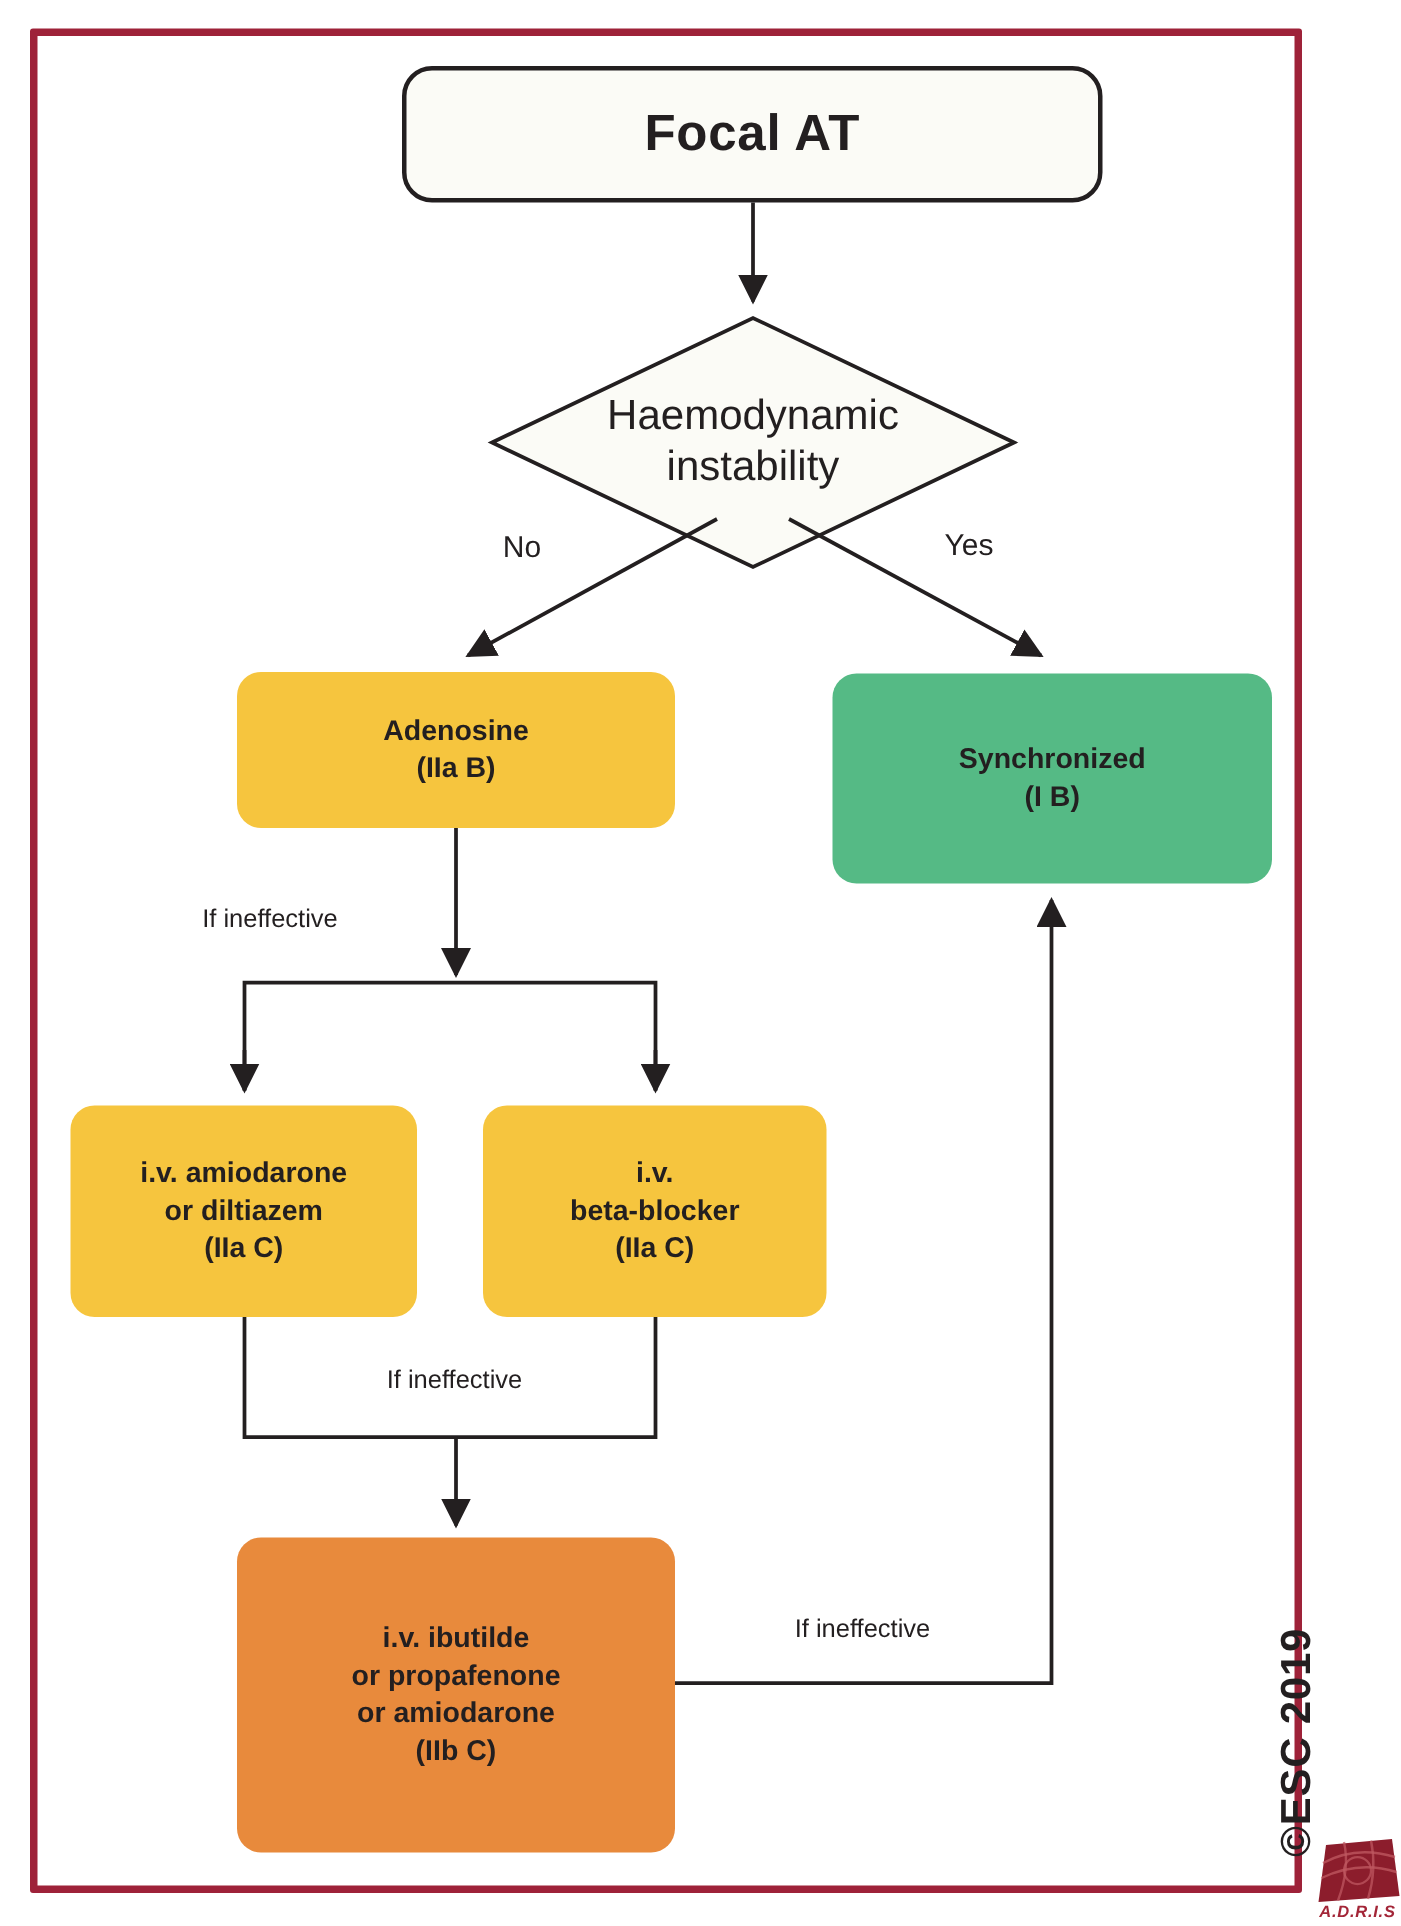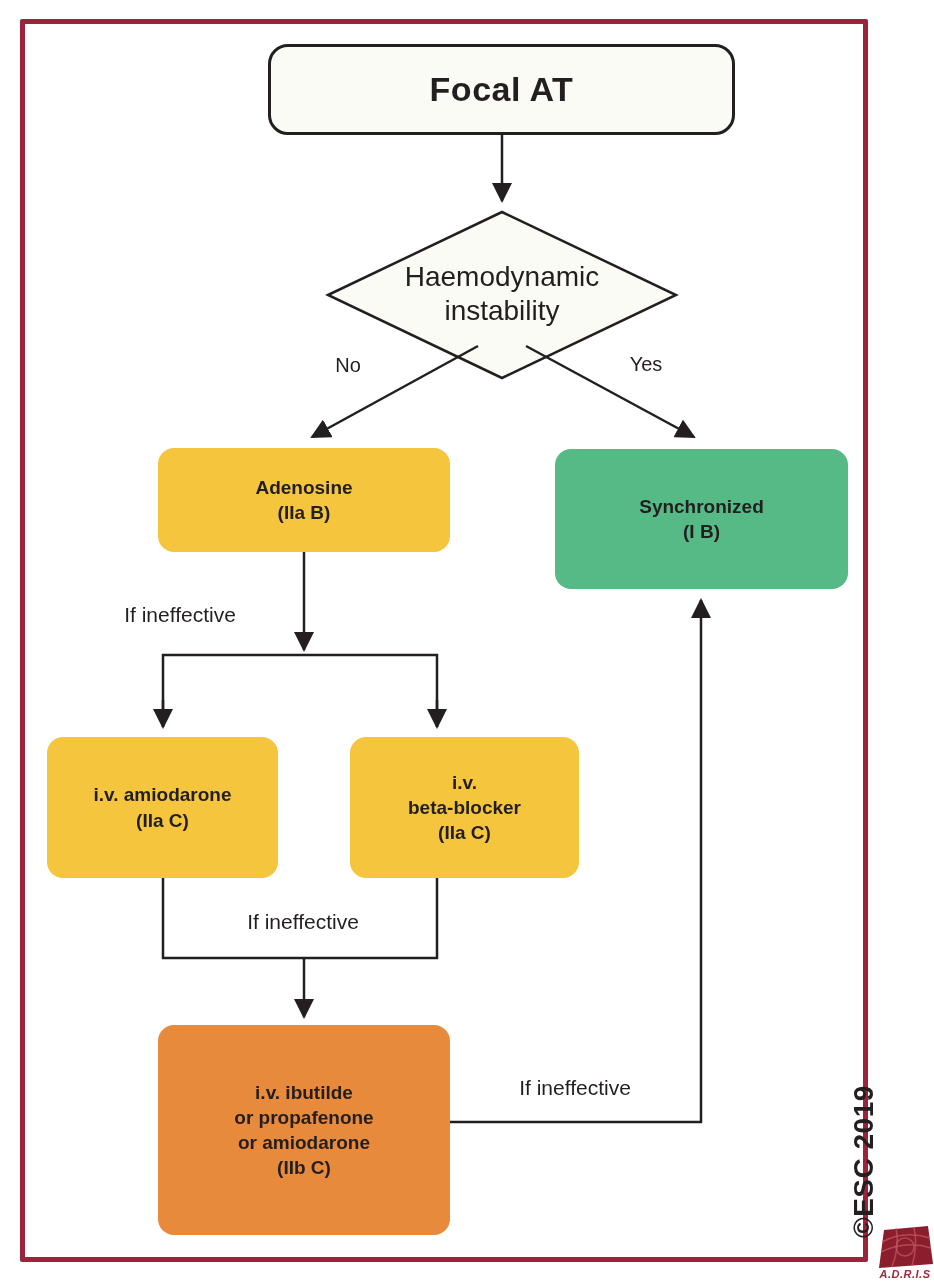--- a/index.html
+++ b/index.html
@@ -22,21 +22,21 @@
     background:#FBFBF6;border:3px solid #231F20;border-radius:20px;
     font-weight:bold;font-size:34px;letter-spacing:.5px;
   }
   .yellow{background:#F6C53E;}
   .green{background:#55BA85;}
   .orange{background:#E88A3C;}
   .diamond-label{
     position:absolute;text-align:center;font-size:28px;line-height:1.22;color:#231F20;
   }
   .edge-label{
-    position:absolute;font-size:21px;color:#231F20;text-align:center;white-space:nowrap;
+    position:absolute;font-size:17px;color:#231F20;text-align:center;white-space:nowrap;
   }
   .branch-label{
     position:absolute;font-size:20px;color:#231F20;text-align:center;white-space:nowrap;
   }
   .esc-credit{
     position:absolute;left:880px;top:1208px;width:200px;height:30px;
     transform:rotate(-90deg);transform-origin:bottom left;
     font-size:28px;font-weight:bold;color:#231F20;letter-spacing:.5px;
     display:flex;align-items:flex-end;
   }
@@ -99,24 +99,25 @@
 
   <div class="node rounded green" style="left:555px;top:449px;width:293px;height:140px;">
     <div>Synchronized</div>
     <div>(I B)</div>
   </div>
 
   <div class="edge-label" style="left:105px;top:603px;width:150px;">If ineffective</div>
 
   <div class="node rounded yellow" style="left:47px;top:737px;width:231px;height:141px;">
     <div>i.v. amiodarone</div>
+    <div>or diltiazem</div>
     <div>(IIa C)</div>
   </div>
 
-  <div class="node rounded yellow" style="left:322px;top:737px;width:229px;height:141px;margin-left:28px;">
+  <div class="node rounded yellow" style="left:322px;top:737px;width:229px;height:141px;">
     <div>i.v.</div>
     <div>beta-blocker</div>
     <div>(IIa C)</div>
   </div>
 
   <div class="edge-label" style="left:228px;top:910px;width:150px;">If ineffective</div>
 
   <div class="node rounded orange" style="left:158px;top:1025px;width:292px;height:210px;">
     <div>i.v. ibutilde</div>
     <div>or propafenone</div>

